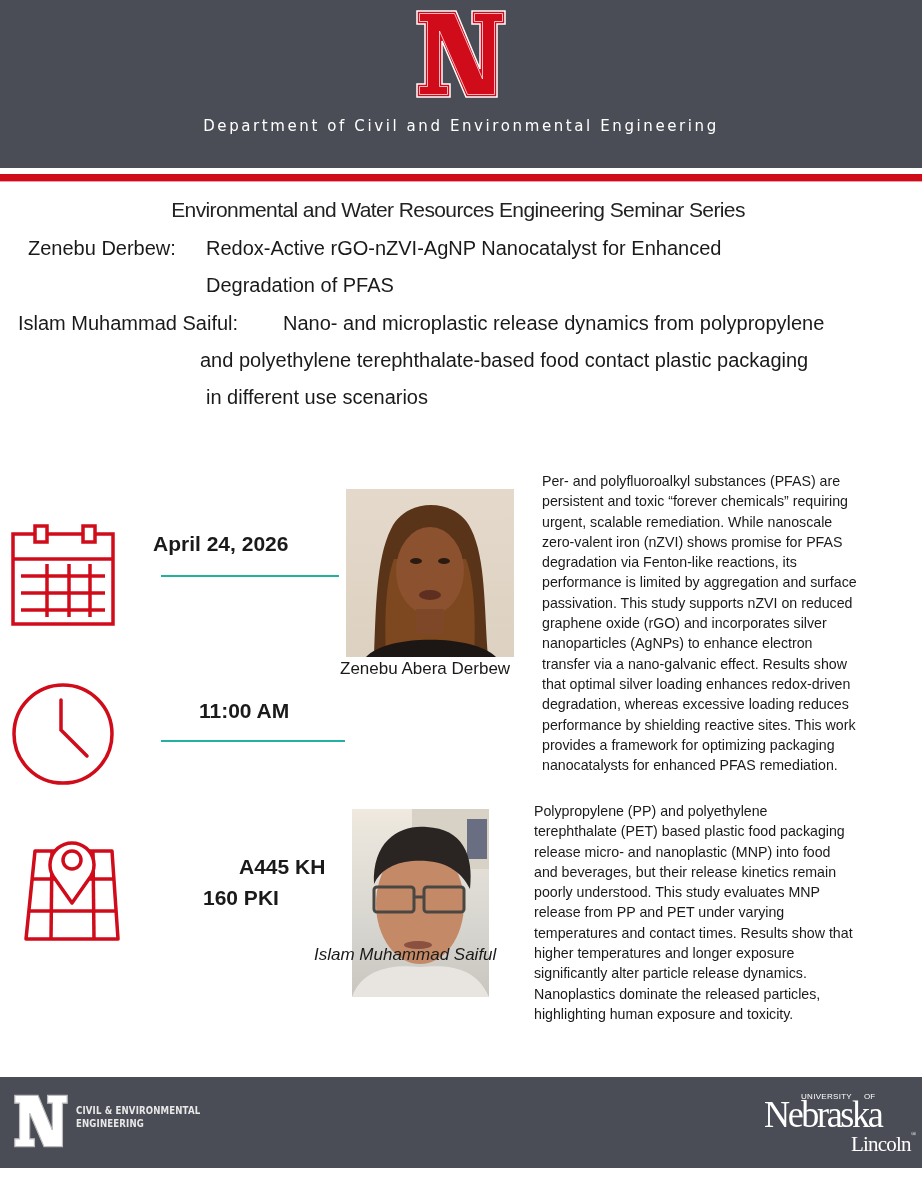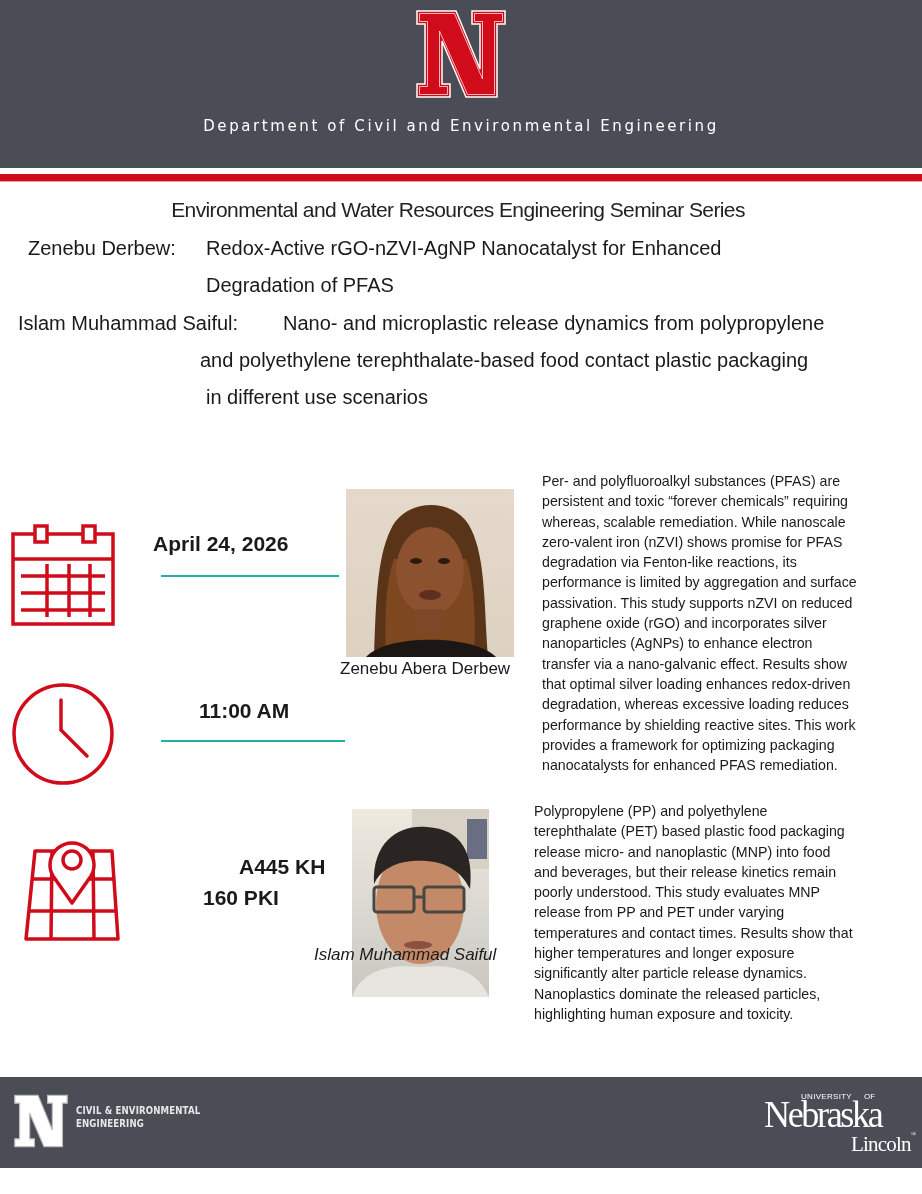--- a/index.html
+++ b/index.html
@@ -164,21 +164,21 @@
     <line x1="62" y1="88" x2="72" y2="88" stroke="#4a4642" stroke-width="3"></line>
     <ellipse cx="66" cy="136" rx="14" ry="4" fill="#8a5040"></ellipse>
     <path d="M0 188 C10 160 40 155 68 158 C100 155 125 160 137 188 Z" fill="#e8e4e0"></path>
   </svg>
 </div>
 <div class="abs caption cap2">Islam Muhammad Saiful</div>
 
 <div class="abs abstract abs1">
   <span>Per- and polyfluoroalkyl substances (PFAS) are</span>
   <span>persistent and toxic “forever chemicals” requiring</span>
-  <span>whereas, scalable remediation. While nanoscale</span>
+  <span>urgent, scalable remediation. While nanoscale</span>
   <span>zero-valent iron (nZVI) shows promise for PFAS</span>
   <span>degradation via Fenton-like reactions, its</span>
   <span>performance is limited by aggregation and surface</span>
   <span>passivation. This study supports nZVI on reduced</span>
   <span>graphene oxide (rGO) and incorporates silver</span>
   <span>nanoparticles (AgNPs) to enhance electron</span>
   <span>transfer via a nano-galvanic effect. Results show</span>
   <span>that optimal silver loading enhances redox-driven</span>
   <span>degradation, whereas excessive loading reduces</span>
   <span>performance by shielding reactive sites. This work</span>

